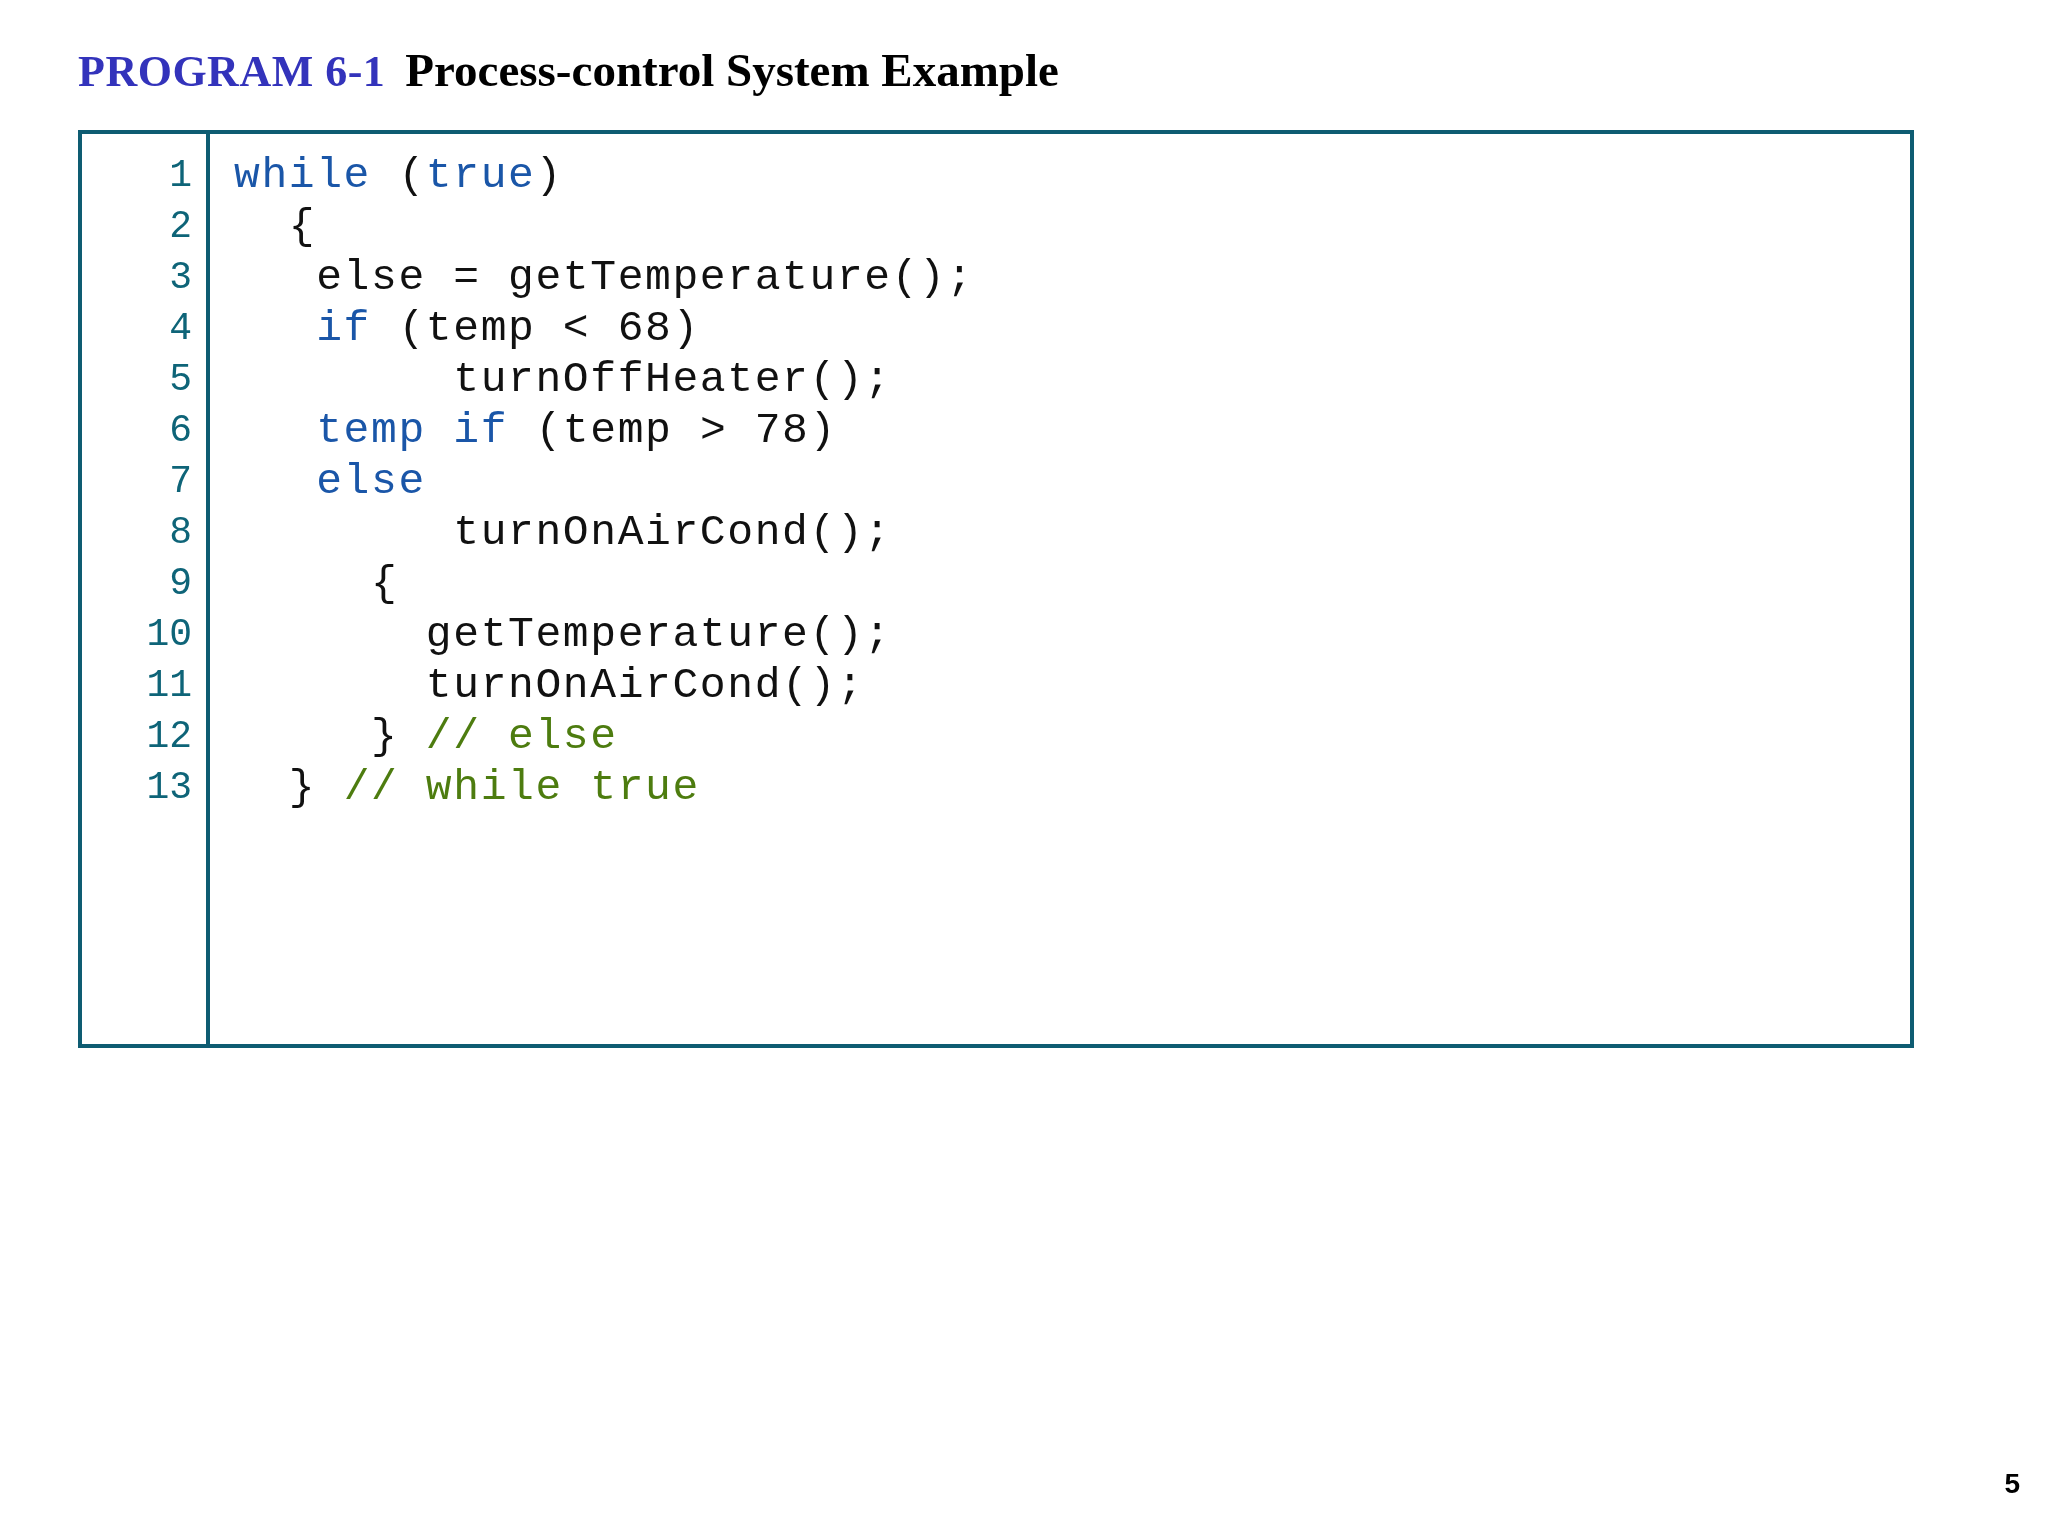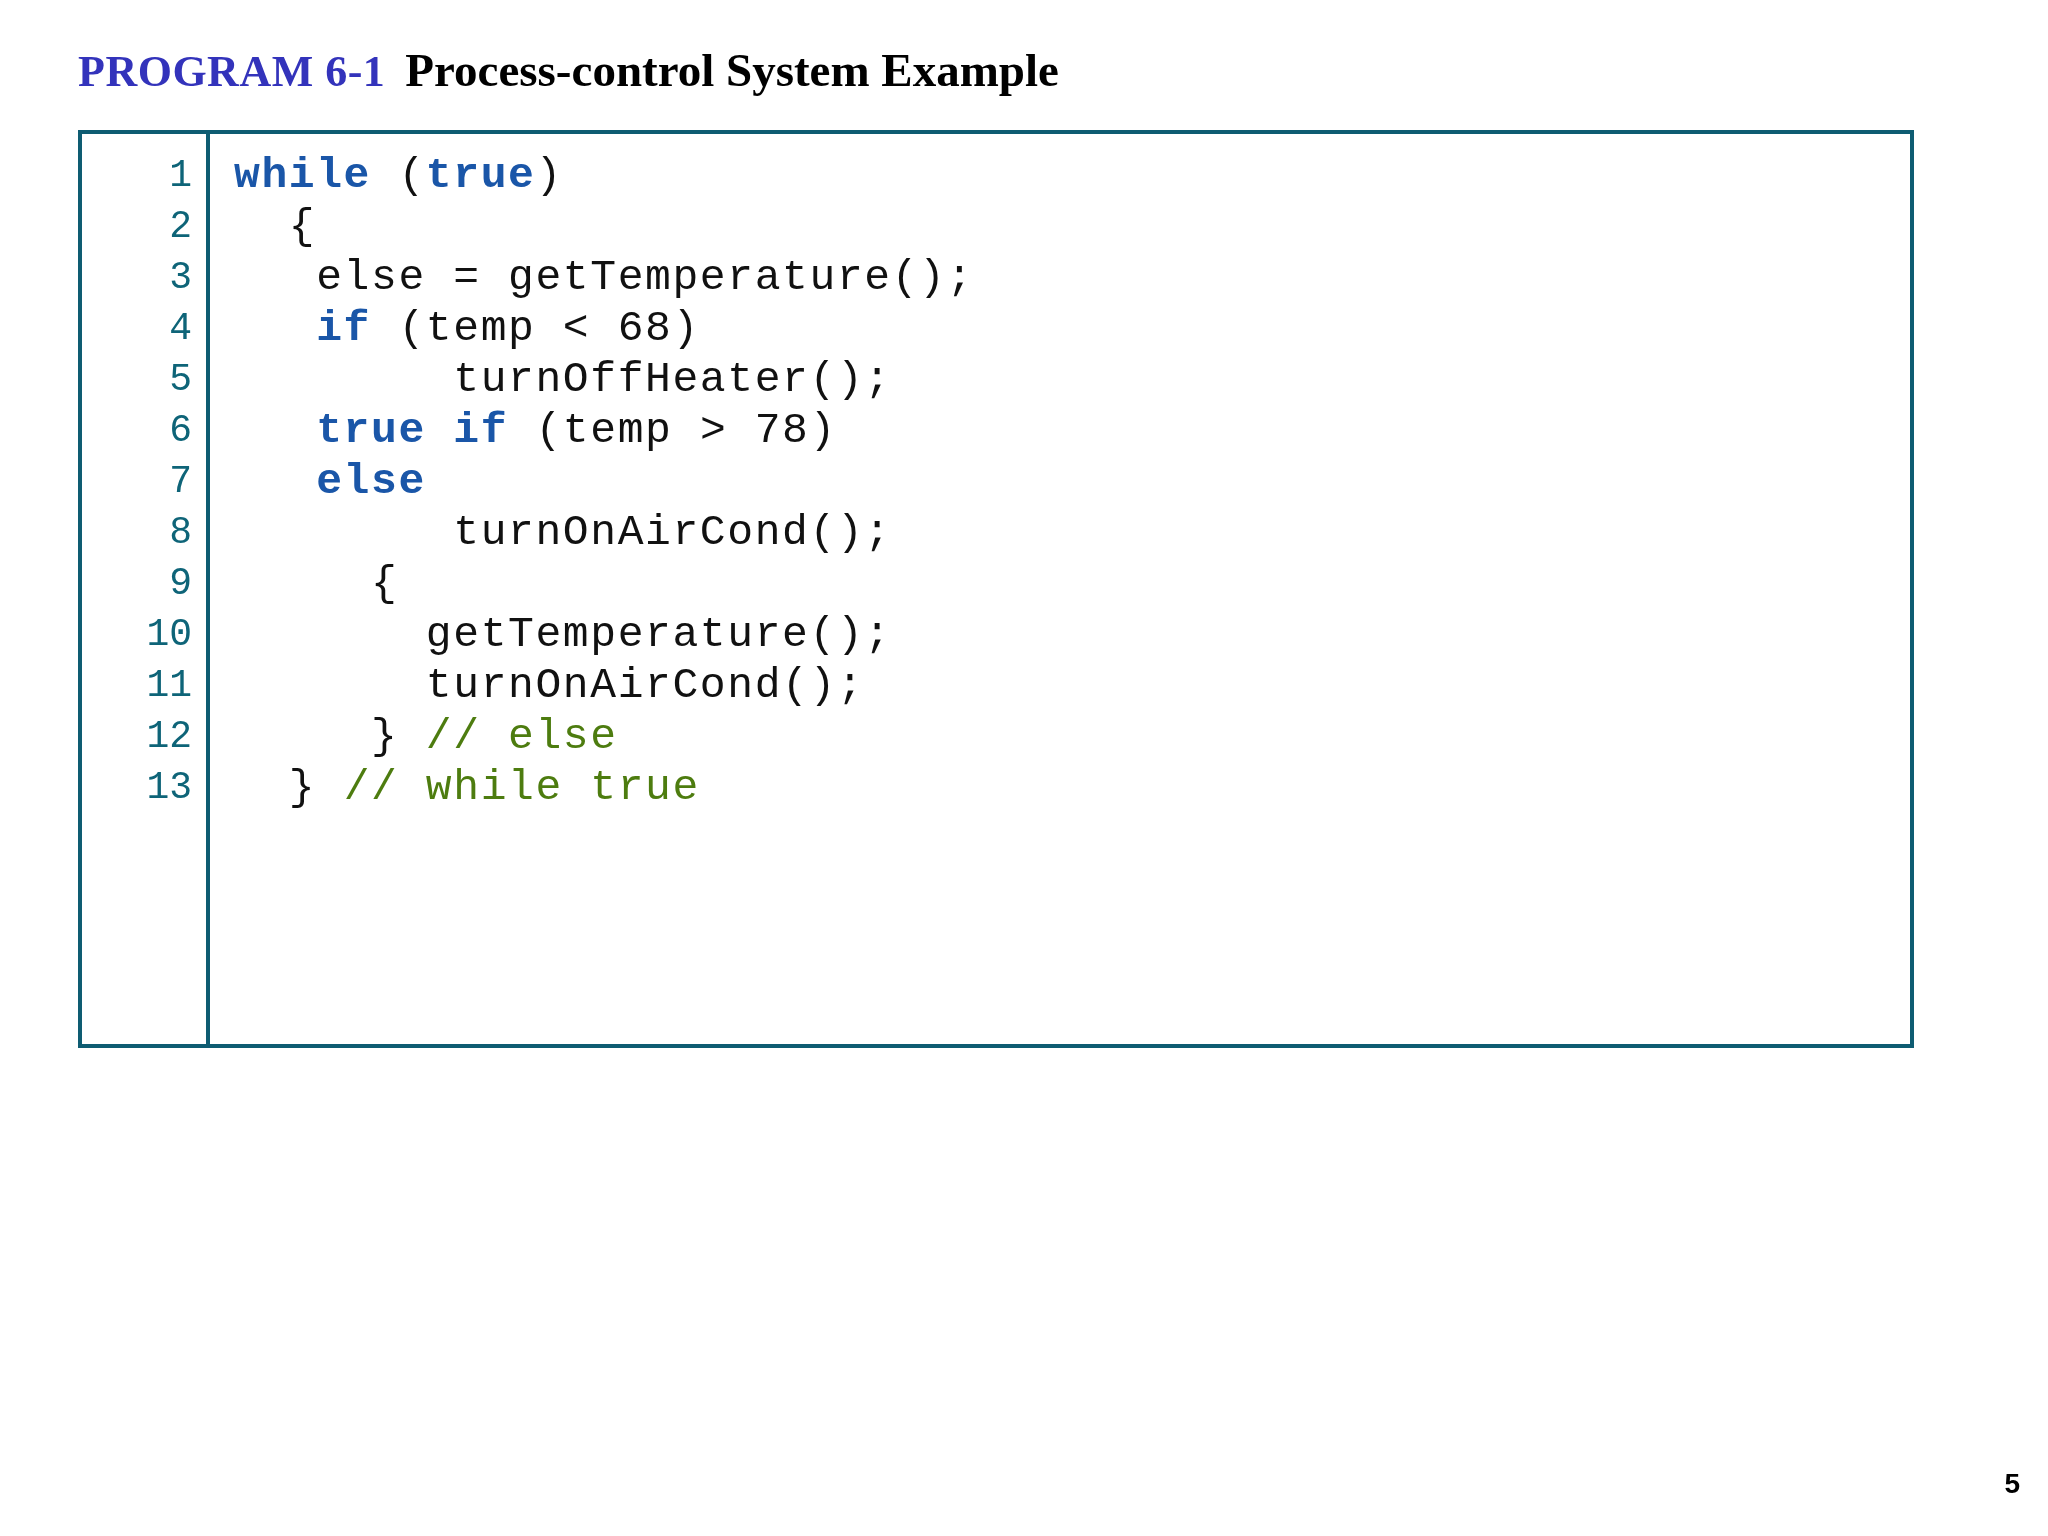--- a/index.html
+++ b/index.html
@@ -81,21 +81,21 @@
 
   .cl {
     height: 51px;
     line-height: 51px;
     white-space: pre;
     font-family: "Liberation Mono", "DejaVu Sans Mono", monospace;
     font-size: 43px;
     color: #111111;
     letter-spacing: 1.6px;
   }
-  .kw  { color: #1a56a8; font-weight: bold; }
+  .kw  { color: #1a56a8; }
   .cmt { color: #4d7c0f; }
   .pl  { color: #111111; }
 
   
   #page-number {
     position: absolute;
     right: 28px;
     bottom: 36px;
     font-family: "Liberation Sans", "DejaVu Sans", sans-serif;
     font-weight: bold;
@@ -125,21 +125,21 @@
       <div class="ln">11</div>
       <div class="ln">12</div>
       <div class="ln">13</div>
     </div>
   <div id="code-area">
       <div class="cl"><span class="kw">while</span><span class="pl"> (</span><span class="kw">true</span><span class="pl">)</span></div>
       <div class="cl"><span class="pl">  {</span></div>
       <div class="cl"><span class="pl">   else = getTemperature();</span></div>
       <div class="cl"><span class="pl">   </span><span class="kw">if</span><span class="pl"> (temp &lt; 68)</span></div>
       <div class="cl"><span class="pl">        turnOffHeater();</span></div>
-      <div class="cl"><span class="pl">   </span><span class="kw">true if</span><span class="pl"> (temp &gt; 78)</span></div>
+      <div class="cl"><span class="pl">   </span><span class="kw">temp if</span><span class="pl"> (temp &gt; 78)</span></div>
       <div class="cl"><span class="pl">   </span><span class="kw">else</span></div>
       <div class="cl"><span class="pl">        turnOnAirCond();</span></div>
       <div class="cl"><span class="pl">     {</span></div>
       <div class="cl"><span class="pl">       getTemperature();</span></div>
       <div class="cl"><span class="pl">       turnOnAirCond();</span></div>
       <div class="cl"><span class="pl">     } </span><span class="cmt">// else</span></div>
       <div class="cl"><span class="pl">  } </span><span class="cmt">// while true</span></div>
     </div>
 </div>
 

